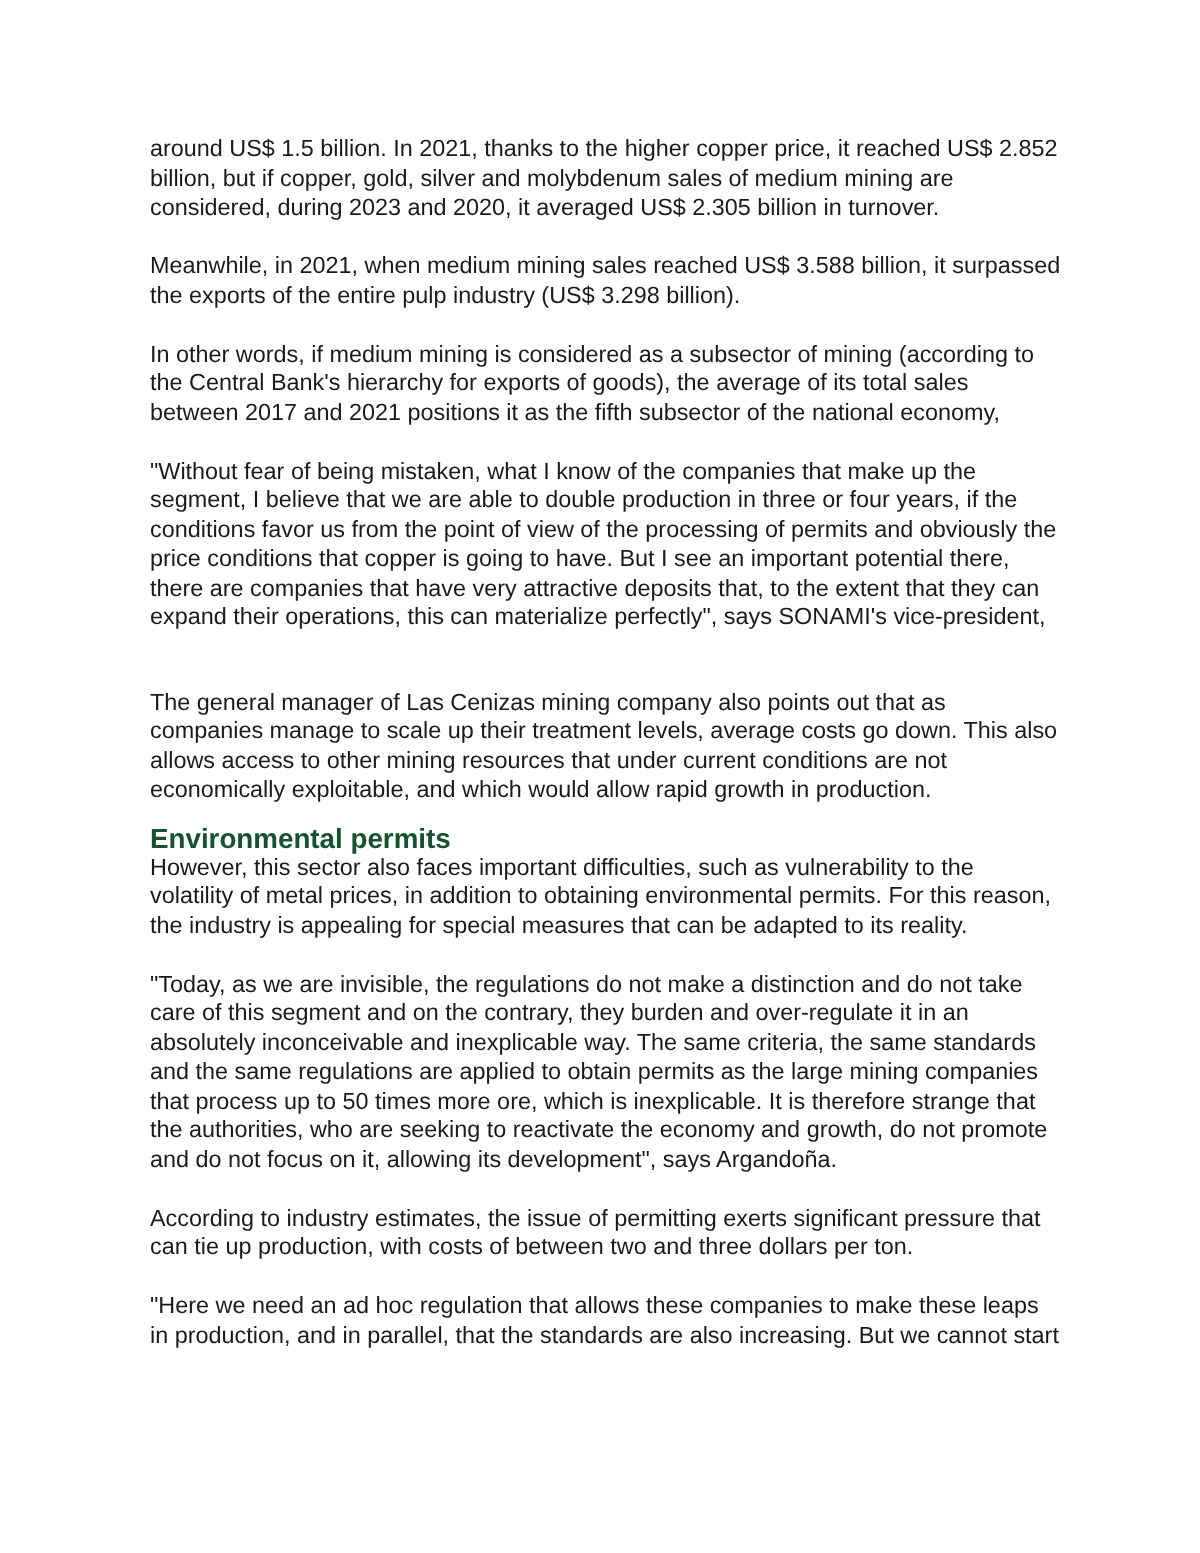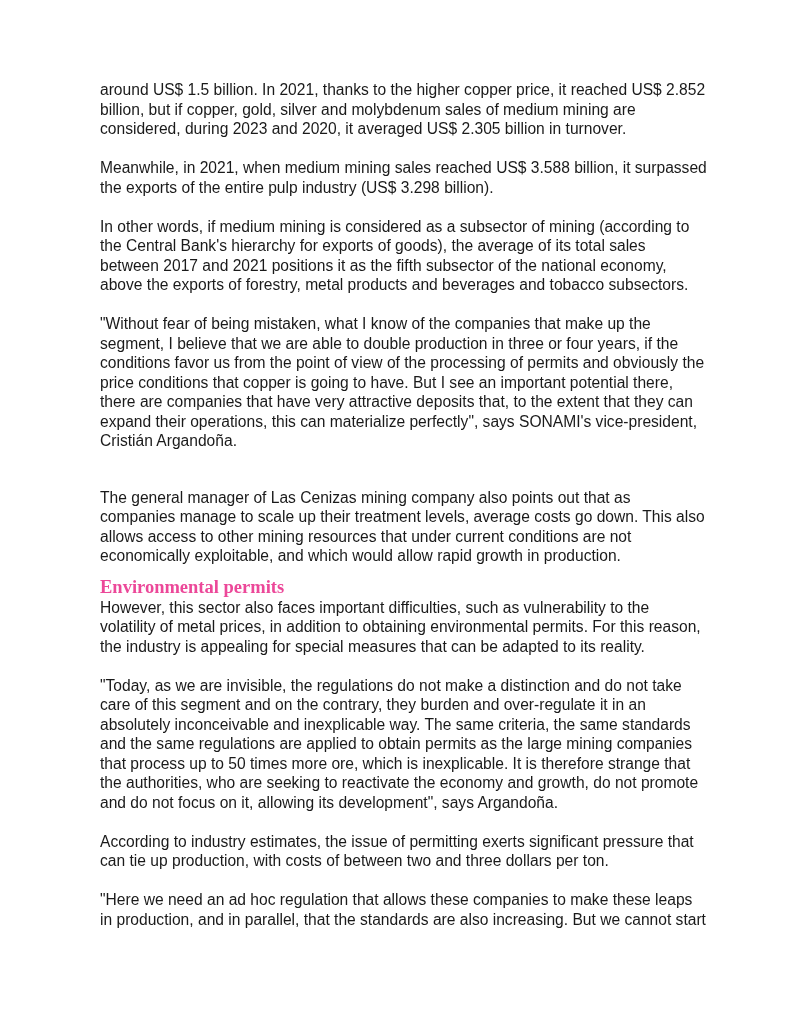--- a/index.html
+++ b/index.html
@@ -9,72 +9,70 @@
     }
     body {
       width: 800px;
       height: 1035px;
       overflow: hidden;
       position: relative;
     }
     .page {
       position: absolute;
       left: 100px;
-      top: 80px;
+      top: 90px;
       width: 612px;
       font-family: "Liberation Sans", sans-serif;
       font-size: 15.6px;
       line-height: 19.5px;
       color: #1a1a1a;
     }
     .para {
       margin: 0 0 19.5px 0;
       white-space: normal;
     }
     .line {
       display: block;
       white-space: nowrap;
     }
     .heading {
-      font-family: Liberation Serif, serif;
+      font-family: Liberation Sans, sans-serif;
       font-weight: bold;
       font-size: 18.5px;
       line-height: 21px;
       margin: 8px 0 0 0;
-      color: #ec4899;
+      color: #14532d;
     }
   </style>
 </head>
 <body>
 
 <div class="page">
   <div id="before-heading">
       <p class="para">
         <span class="line">around US$ 1.5 billion. In 2021, thanks to the higher copper price, it reached US$ 2.852</span>
         <span class="line">billion, but if copper, gold, silver and molybdenum sales of medium mining are</span>
         <span class="line">considered, during 2023 and 2020, it averaged US$ 2.305 billion in turnover.</span>
       </p>
       <p class="para">
         <span class="line">Meanwhile, in 2021, when medium mining sales reached US$ 3.588 billion, it surpassed</span>
         <span class="line">the exports of the entire pulp industry (US$ 3.298 billion).</span>
       </p>
       <p class="para">
         <span class="line">In other words, if medium mining is considered as a subsector of mining (according to</span>
         <span class="line">the Central Bank's hierarchy for exports of goods), the average of its total sales</span>
         <span class="line">between 2017 and 2021 positions it as the fifth subsector of the national economy,</span>
-        <span class="line">above the exports of forestry, metal products and beverages and tobacco subsectors.</span>
       </p>
       <p class="para">
         <span class="line">"Without fear of being mistaken, what I know of the companies that make up the</span>
         <span class="line">segment, I believe that we are able to double production in three or four years, if the</span>
         <span class="line">conditions favor us from the point of view of the processing of permits and obviously the</span>
         <span class="line">price conditions that copper is going to have. But I see an important potential there,</span>
         <span class="line">there are companies that have very attractive deposits that, to the extent that they can</span>
         <span class="line">expand their operations, this can materialize perfectly", says SONAMI's vice-president,</span>
-        <span class="line">Cristián Argandoña.</span>
       </p>
       <p class="para" style="margin-bottom: 11px; margin-top: 37px;">
         <span class="line">The general manager of Las Cenizas mining company also points out that as</span>
         <span class="line">companies manage to scale up their treatment levels, average costs go down. This also</span>
         <span class="line">allows access to other mining resources that under current conditions are not</span>
         <span class="line">economically exploitable, and which would allow rapid growth in production.</span>
       </p>
     </div>
   <h2 class="heading">Environmental permits</h2>
   <div id="after-heading">

